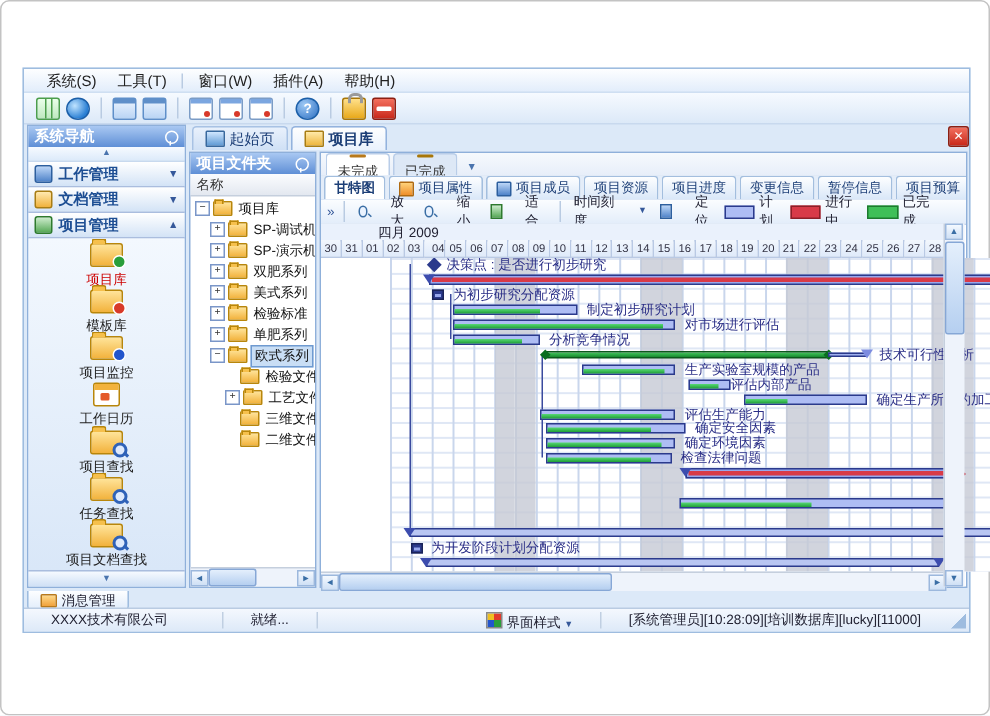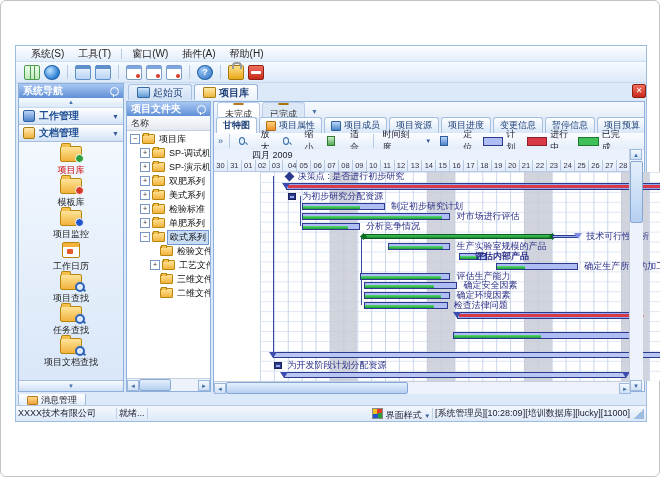--- a/index.html
+++ b/index.html
@@ -121,21 +121,21 @@
   .tri{position:absolute;width:0;height:0;border-left:4px solid transparent;border-right:4px solid transparent;border-top:6px solid #3c4cae;}
   .milestone{position:absolute;width:7px;height:7px;background:#2b3a8c;transform:rotate(45deg);}
   .planext{position:absolute;height:3px;background:#9fb0ee;border:1px solid #2b3a8c;box-sizing:border-box;}
   .arrowhead{position:absolute;width:0;height:0;border-top:4px solid transparent;border-bottom:4px solid transparent;border-left:5px solid #c03040;}
   #vscroll{position:absolute;right:1px;top:47px;width:13px;bottom:0;background:#eef3fb;border-left:1px solid #c5cfdd;}
   #hscroll{position:absolute;left:0;top:279px;width:417px;height:12px;background:#eef3fb;border-top:1px solid #c5cfdd;display:flex;align-items:center;}
   
   #msgrow{position:absolute;left:2px;top:348px;height:13px;display:flex;}
   #msgtab{display:flex;align-items:center;gap:3px;background:linear-gradient(#fdfeff,#e2edfb);border:1px solid #9ebcdf;border-top:none;padding:0 8px;font-size:9px;color:#223;border-radius:0 0 3px 3px;}
   #statusbar{position:absolute;left:0;right:0;bottom:0;height:15px;background:linear-gradient(#f4f8fe,#dde9f8);border-top:1px solid #b9cbe2;display:flex;align-items:center;font-size:9px;color:#223;}
-  .sseg{padding:0 2px;border-right:1px solid #c0cfe2;height:11px;line-height:11px;}
+  .sseg{padding:0 18px;border-right:1px solid #c0cfe2;height:11px;line-height:11px;}
   #sspacer{flex:1;}
   .styleico{width:9px;height:9px;display:inline-block;vertical-align:-1px;margin-right:3px;background:conic-gradient(#e23a2a 0 25%,#2a9e3a 0 50%,#2255cc 0 75%,#f0c020 0);border:1px solid #888;}
   .grip{width:10px;height:10px;margin:0 2px;background:linear-gradient(135deg,transparent 50%,#9ebcdf 50%);}
 </style>
 </head>
 <body>
 
 <div id="page">
   <div id="window">
 
@@ -186,20 +186,25 @@
       <div id="sbsections">
           <div class="sbsection">
             <span class="sbsq work"></span>
             <span>工作管理</span>
             <span class="chev">▼</span>
           </div>
           <div class="sbsection">
             <span class="sbsq doc"></span>
             <span>文档管理</span>
             <span class="chev">▼</span>
+          </div>
+          <div class="sbsection">
+            <span class="sbsq proj"></span>
+            <span>项目管理</span>
+            <span class="chev">▲</span>
           </div>
         </div>
       <div id="sbitems">
           <div class="sbitem">
             <div class="bigfolder">
               <span class="badge" style="background: rgb(42, 158, 58);"></span>
             </div>
             <div class="sblabel sel">项目库</div>
           </div>
           <div class="sbitem">
@@ -467,21 +472,21 @@
           <div class="planext" style="left: 291.9px; top: 62.7143px; width: 26.41px;"></div>
           <div class="tri" style="left: 314.31px; top: 60.7143px; border-top-color: rgb(125, 140, 224);"></div>
           <span class="task-label" style="left: 326.31px; top: 59.7143px;">技术可行性分析</span>
           <div class="bar task" style="left: 127.88px; top: 70.6667px; width: 62.55px;">
             <div class="prog" style="width: 90%;"></div>
           </div>
           <span class="task-label" style="left: 196.43px; top: 69.6667px;">生产实验室规模的产品</span>
           <div class="bar task" style="left: 198.77px; top: 80.619px; width: 27.8px;">
             <div class="prog" style="width: 75%;"></div>
           </div>
-          <span class="task-label" style="left: 215px; top: 79.619px; font-weight: bold;">评估内部产品</span>
+          <span class="task-label" style="left: 227px; top: 79.619px;">评估内部产品</span>
           <div class="bar task" style="left: 236.3px; top: 90.5714px; width: 82.01px;">
             <div class="prog" style="width: 35%;"></div>
           </div>
           <span class="task-label" style="left: 324.31px; top: 89.5714px;">确定生产所需的加工</span>
           <div class="bar task" style="left: 100.08px; top: 100.524px; width: 90.35px;">
             <div class="prog" style="width: 90%;"></div>
           </div>
           <span class="task-label" style="left: 196.43px; top: 99.5238px;">评估生产能力</span>
           <div class="bar task" style="left: 104.25px; top: 110.476px; width: 93.13px;">
             <div class="prog" style="width: 75%;"></div>

